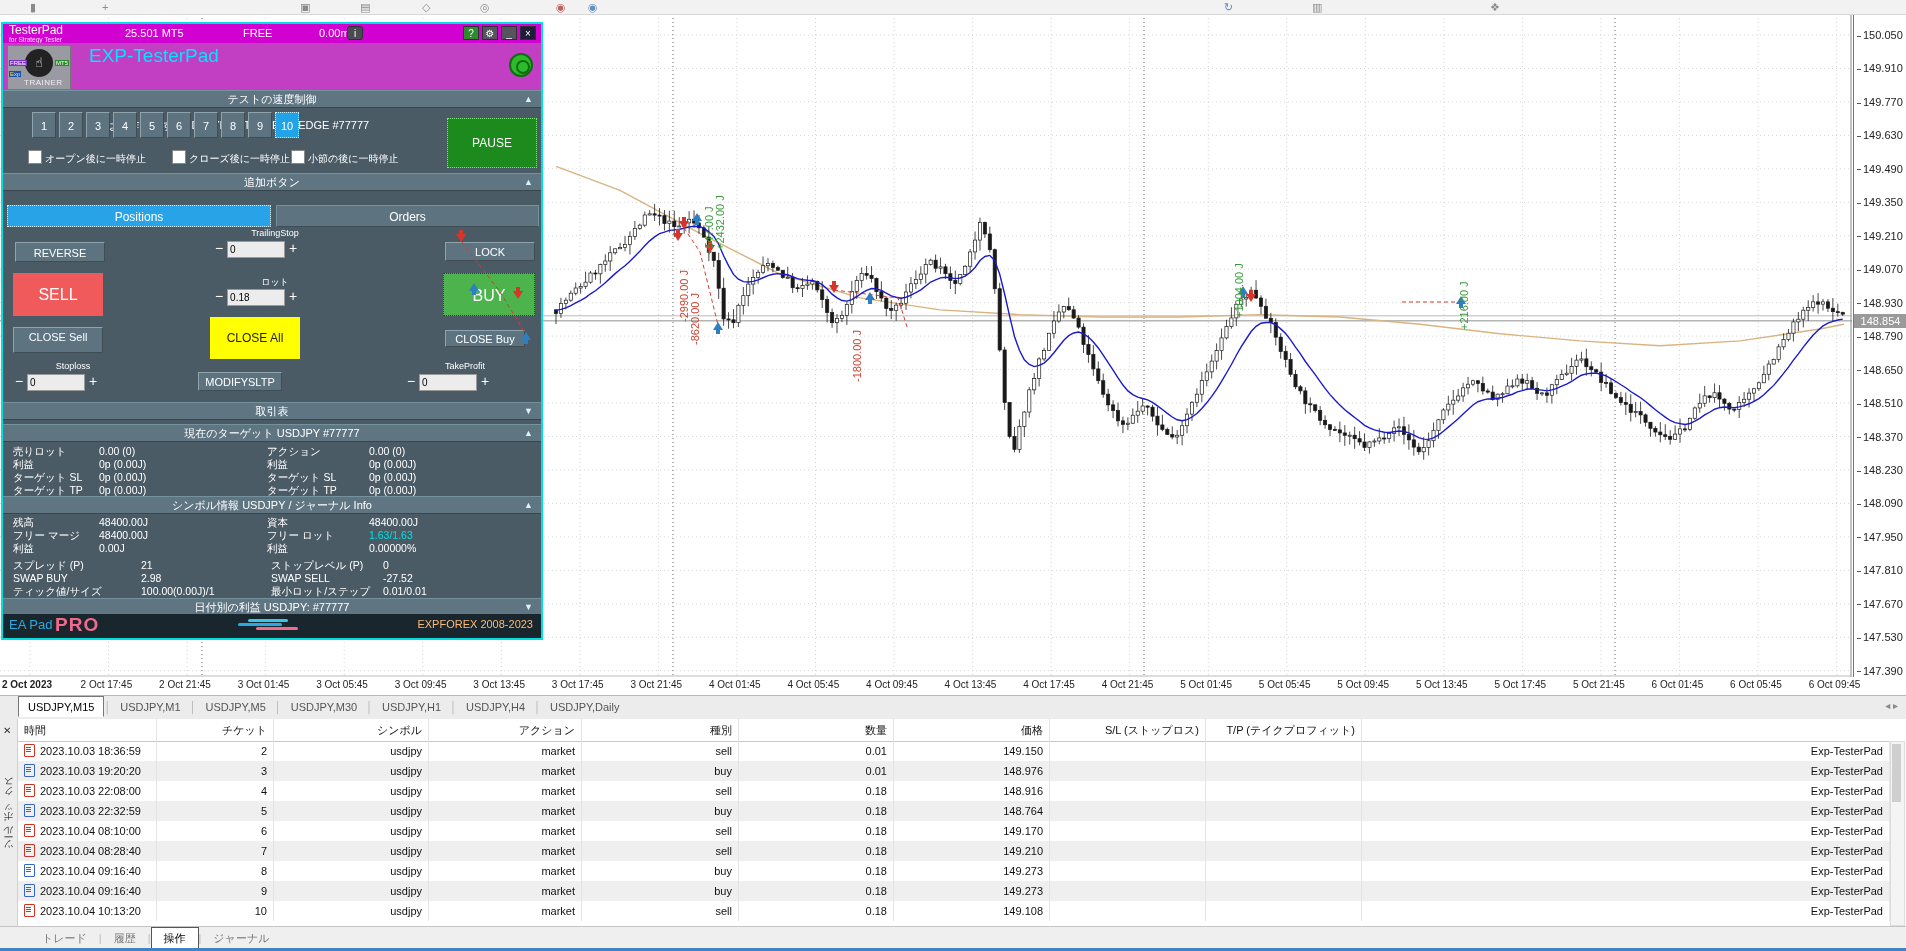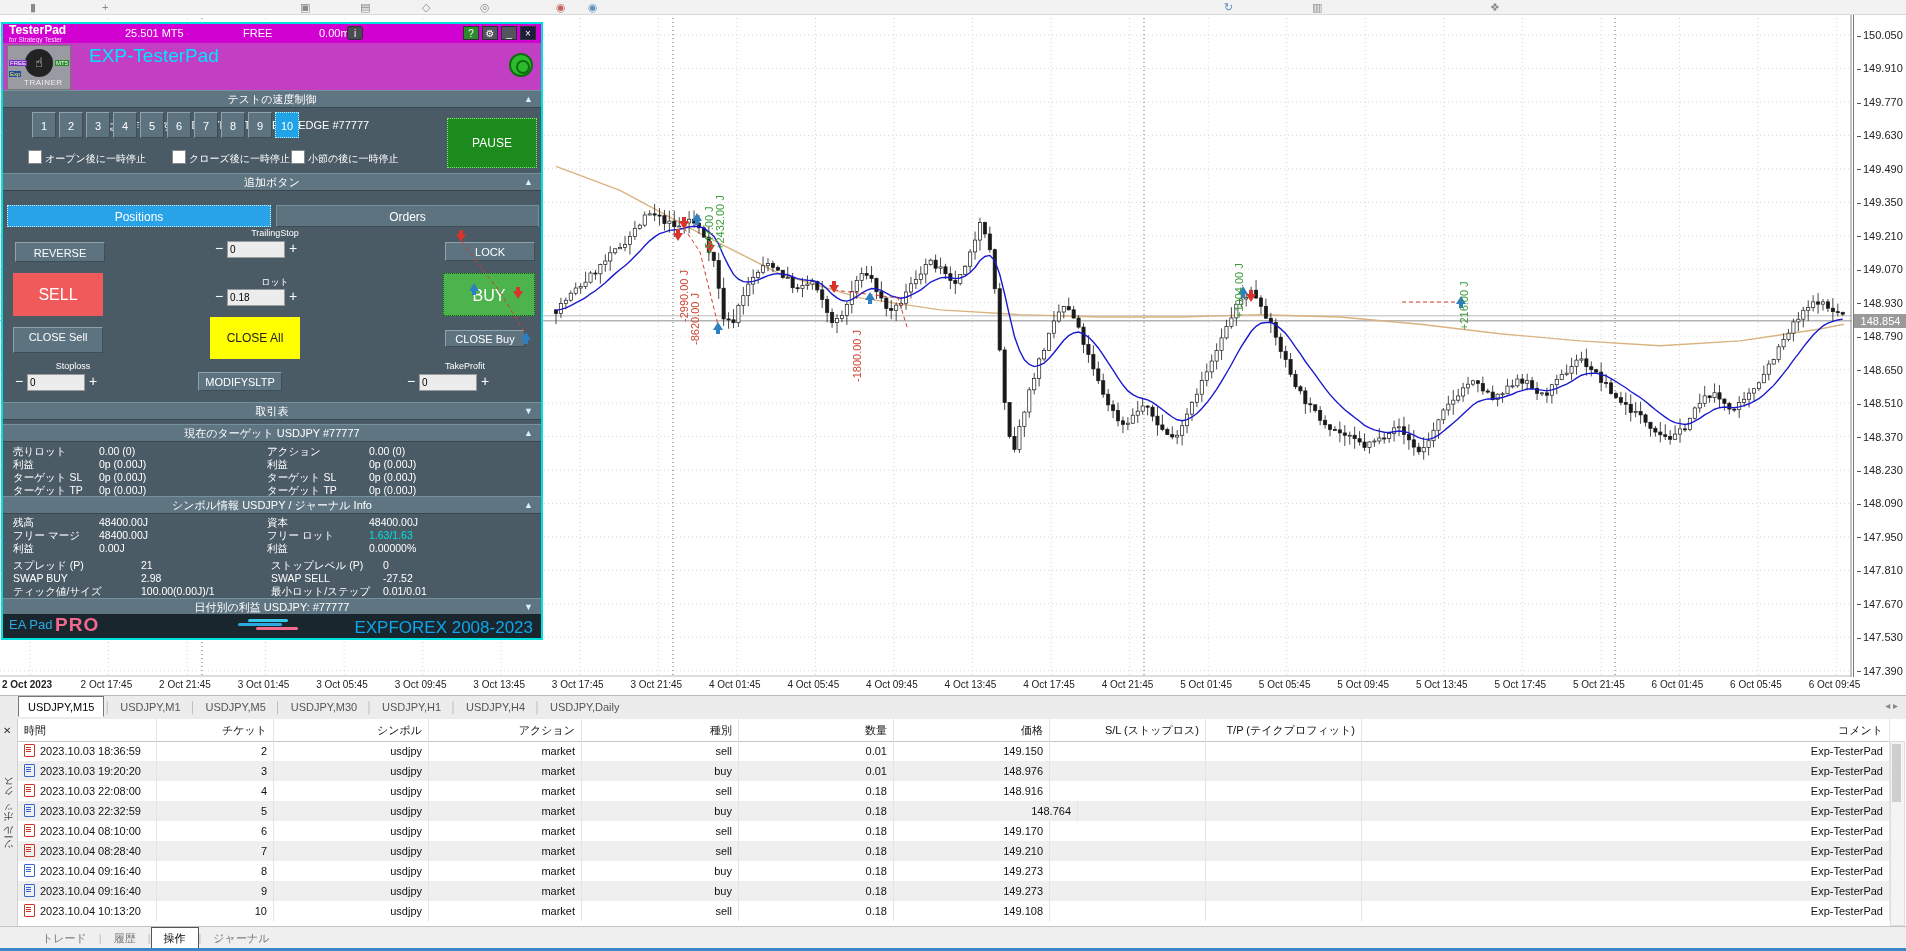--- a/index.html
+++ b/index.html
@@ -18,21 +18,21 @@
   .pa-label::before{content:"";display:inline-block;width:4px;height:1px;background:#555;vertical-align:middle;margin-right:2px;}
   .pa-current{position:absolute;left:0;width:53px;background:#9a9a9a;color:#fff;font-size:11px;
               height:14px;line-height:14px;text-align:center;}
   #time-axis{position:absolute;left:0;top:677px;width:1852px;height:17px;background:#fff;z-index:2;}
   .ta-label{position:absolute;top:2px;font-size:10px;color:#222;white-space:nowrap;}
   
   #panel{position:absolute;left:1px;top:22px;width:542px;height:618px;box-sizing:border-box;
          border:2px solid #00e0e0;background:#4b5b66;z-index:20;}
   #panel .abs{position:absolute;}
   .titlebar{left:0;top:0;width:538px;height:19px;background:#d102d1;color:#fff;}
-  .tb-app{position:absolute;left:6px;top:0px;font-size:12px;font-weight:bold;line-height:13px;}
+  .tb-app{position:absolute;left:6px;top:0px;font-size:12px;font-weight:normal;line-height:13px;}
   .tb-sub{position:absolute;left:6px;top:12px;font-size:6.5px;color:#ffd9ff;}
   .tb-txt{position:absolute;top:3px;font-size:11px;}
   .tb-ic{position:absolute;top:2px;width:16px;height:14px;font-size:10px;line-height:14px;text-align:center;
          color:#fff;background:#4a4a52;border:1px solid #2e2e34;box-sizing:border-box;cursor:pointer;}
   .pheader{left:0;top:19px;width:538px;height:47px;background:#c23ec2;}
   .plogo{position:absolute;left:4px;top:2px;width:62px;height:43px;background:#9a9aa2;border:1px solid #777;}
   .plogo-circle{position:absolute;left:17px;top:3px;width:28px;height:28px;border-radius:50%;background:#222;
                 color:#eee;font-size:13px;text-align:center;line-height:28px;}
   .badge{position:absolute;font-size:6px;color:#fff;padding:0 1px;}
   .plogo-trainer{position:absolute;left:16px;top:32px;font-size:8px;color:#f0f0f0;letter-spacing:.5px;}
@@ -71,21 +71,21 @@
           text-align:center;line-height:43px;border:1px dotted #0d5d0d;box-sizing:border-box;cursor:pointer;}
   .closeall{left:207px;top:293px;width:90px;height:42px;background:#ffff00;color:#222;font-size:12px;
             text-align:center;line-height:42px;cursor:pointer;}
   .inforow-grid{position:absolute;left:10px;width:522px;display:grid;color:#fff;font-size:10.5px;line-height:13px;}
   .cyanv{color:#00e0e0;}
   .pfooter{left:0;top:590px;width:538px;height:24px;background:#19262e;color:#fff;}
   .pf-brand{position:absolute;left:6px;top:3px;font-size:13px;color:#2da9e1;}
   .pf-pro{position:absolute;left:52px;top:0px;font-size:19px;color:#f26a8d;font-weight:bold;letter-spacing:1px;text-align:right;}
   .pf-logo{position:absolute;left:235px;top:5px;width:60px;height:14px;}
   .pf-logo div{position:absolute;height:3px;border-radius:2px;}
-  .pf-copy{position:absolute;right:8px;top:4px;font-size:17px;color:#0ea5e9;}
+  .pf-copy{position:absolute;right:8px;top:4px;font-size:11px;color:#fdba74;}
   
   #chart-tabs-bar{position:absolute;left:0;top:695px;width:1906px;height:24px;background:#ececec;
                   border-top:1px solid #b8b8b8;border-bottom:1px solid #b8b8b8;z-index:4;font-size:11px;}
   .ctab{position:relative;display:inline-block;padding:4px 9px 3px;color:#555;cursor:pointer;}
   .ctab.on{background:#fff;border:1px solid #777;border-bottom:1px solid #fff;color:#000;margin-top:0px;}
   .ctab-sep{color:#b5b5b5;}
   #ctab-arrows{position:absolute;right:8px;top:4px;color:#888;font-size:10px;cursor:pointer;}
   
   #toolbox{position:absolute;left:0;top:719px;width:1906px;height:207px;background:#fff;z-index:4;}
   #tb-strip{position:absolute;left:0;top:0;width:17px;height:229px;background:#ececec;border-right:1px solid #d0d0d0;}
@@ -959,21 +959,20 @@
     <div id="tbl-head">
         <div class="hcell" style="left: 0px; width: 139px;">時間</div>
         <div class="hcell num" style="left: 139px; width: 117px;">チケット</div>
         <div class="hcell num" style="left: 256px; width: 155px;">シンボル</div>
         <div class="hcell num" style="left: 411px; width: 153px;">アクション</div>
         <div class="hcell num" style="left: 564px; width: 157px;">種別</div>
         <div class="hcell num" style="left: 721px; width: 155px;">数量</div>
         <div class="hcell num" style="left: 876px; width: 156px;">価格</div>
         <div class="hcell num" style="left: 1032px; width: 156px;">S/L (ストップロス)</div>
         <div class="hcell num" style="left: 1188px; width: 156px;">T/P (テイクプロフィット)</div>
-        <div class="hcell num" style="left: 1344px; width: 528px;">コメント</div>
       </div>
     <div id="tbl-body">
         <div class="tbl-row" style="top: 22px;">
           <div class="ccell" style="left: 0px; width: 139px;"><span class="doc-ic" style="color: rgb(204, 51, 34);"></span><span>2023.10.03 18:36:59</span></div>
           <div class="ccell num" style="left: 139px; width: 117px;">2</div>
           <div class="ccell num" style="left: 256px; width: 155px;">usdjpy</div>
           <div class="ccell num" style="left: 411px; width: 153px;">market</div>
           <div class="ccell num" style="left: 564px; width: 157px;">sell</div>
           <div class="ccell num" style="left: 721px; width: 155px;">0.01</div>
           <div class="ccell num" style="left: 876px; width: 156px;">149.150</div>
@@ -1005,21 +1004,21 @@
           <div class="ccell num" style="left: 1188px; width: 156px;"></div>
           <div class="ccell num" style="left: 1344px; width: 528px;">Exp-TesterPad</div>
         </div>
         <div class="tbl-row alt" style="top: 82px;">
           <div class="ccell" style="left: 0px; width: 139px;"><span class="doc-ic" style="color: rgb(51, 102, 204);"></span><span>2023.10.03 22:32:59</span></div>
           <div class="ccell num" style="left: 139px; width: 117px;">5</div>
           <div class="ccell num" style="left: 256px; width: 155px;">usdjpy</div>
           <div class="ccell num" style="left: 411px; width: 153px;">market</div>
           <div class="ccell num" style="left: 564px; width: 157px;">buy</div>
           <div class="ccell num" style="left: 721px; width: 155px;">0.18</div>
-          <div class="ccell num" style="left: 904px; width: 156px;">148.764</div>
+          <div class="ccell num" style="left: 876px; width: 156px;">148.764</div>
           <div class="ccell num" style="left: 1032px; width: 156px;"></div>
           <div class="ccell num" style="left: 1188px; width: 156px;"></div>
           <div class="ccell num" style="left: 1344px; width: 528px;">Exp-TesterPad</div>
         </div>
         <div class="tbl-row" style="top: 102px;">
           <div class="ccell" style="left: 0px; width: 139px;"><span class="doc-ic" style="color: rgb(204, 51, 34);"></span><span>2023.10.04 08:10:00</span></div>
           <div class="ccell num" style="left: 139px; width: 117px;">6</div>
           <div class="ccell num" style="left: 256px; width: 155px;">usdjpy</div>
           <div class="ccell num" style="left: 411px; width: 153px;">market</div>
           <div class="ccell num" style="left: 564px; width: 157px;">sell</div>

